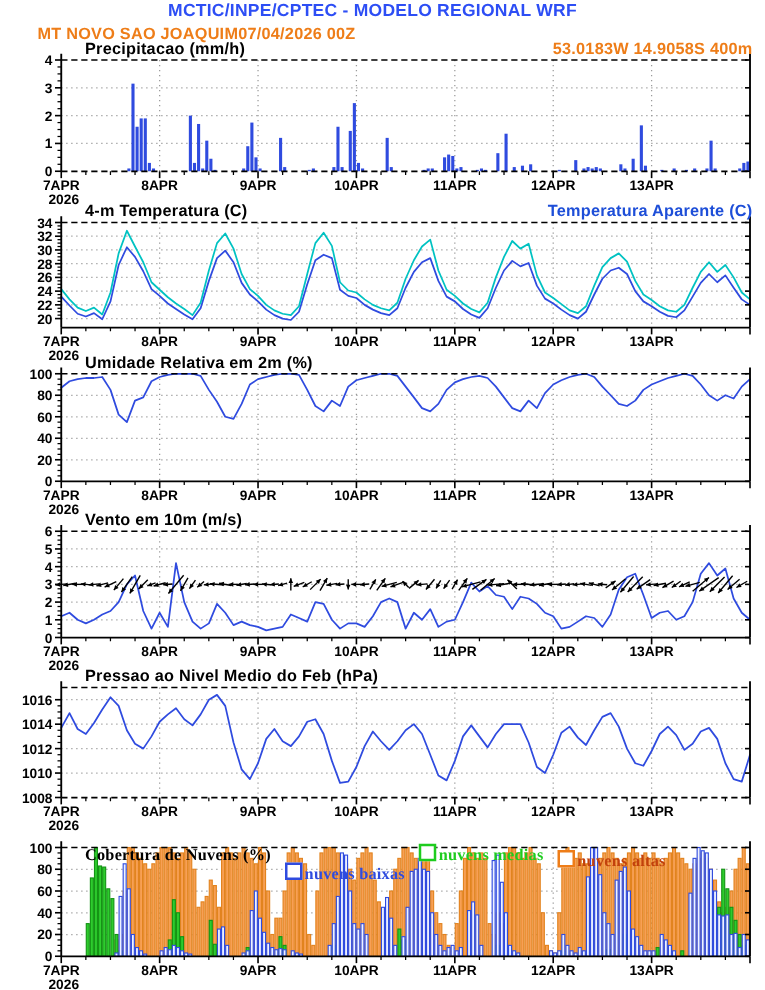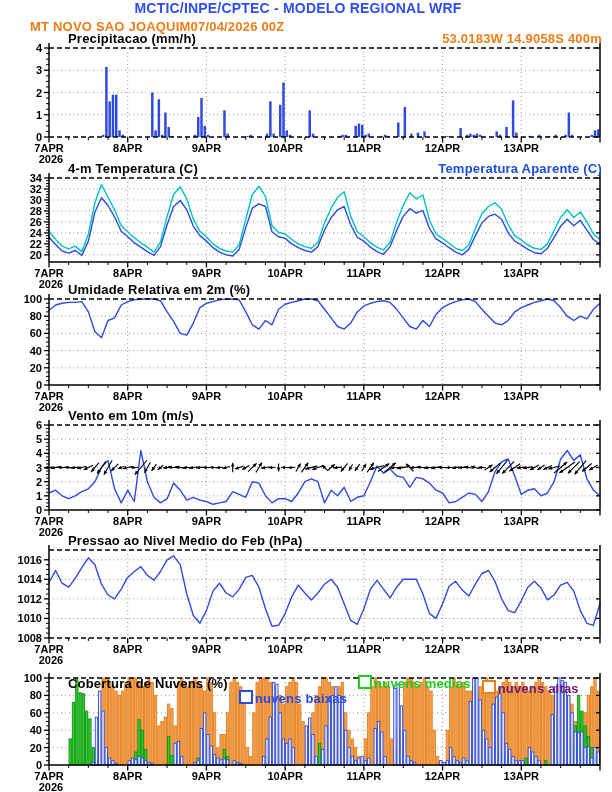--- a/index.html
+++ b/index.html
@@ -11,39 +11,39 @@
   .hdr1{left:0;top:3;width:540px;text-align:center;font-size:14px;color:#2d4ef5;margin-left:28px;}
   .hdr2{left:30px;top:19px;font-size:13px;color:#ee7d18;}
   .hdr2 .run{}
   .coords{right:10px;top:31px;font-size:13px;color:#ee7d18;text-align:right;}
   .ptitle{font-size:13px;color:#000;}
   .ptitle2{font-size:13px;color:#1d4ed8;}
   .legend-row{display:flex;align-items:center;gap:5px;}
   .sw{display:inline-block;width:10px;height:10px;border:2px solid #000;background:#fff;margin:0 2px 0 6px;vertical-align:-1px;}
   .lg-low{color:#2f4bdf;margin-top:30px;} .lg-low .sw{border-color:#2f4bdf;}
   .lg-mid{color:#1ecc1e;} .lg-mid .sw{border-color:#1ecc1e;}
-  .lg-high{color:#701a75;margin-top:10px;} .lg-high .sw{border-color:#ee7d18;}
+  .lg-high{color:#c2410c;margin-top:10px;} .lg-high .sw{border-color:#ee7d18;}
 </style>
 </head>
 <body>
 
 <div class="ovl hdr1">MCTIC/INPE/CPTEC - MODELO REGIONAL WRF</div>
 <div class="ovl hdr2">
   <span>MT NOVO SAO JOAQUIM</span><span class="run">07/04/2026 00Z</span>
 </div>
 <div class="ovl coords">53.0183W 14.9058S 400m</div>
 
 <div class="ovl ptitle" style="left:68px;top:31px;">Precipitacao (mm/h)</div>
 <div class="ovl ptitle" style="left:68px;top:161px;">4-m Temperatura (C)</div>
 <div class="ovl ptitle2" style="right:10px;top:161px;">Temperatura Aparente (C)</div>
 <div class="ovl ptitle" style="left:68px;top:282px;">Umidade Relativa em 2m (%)</div>
 <div class="ovl ptitle" style="left:68px;top:408px;">Vento em 10m (m/s)</div>
 <div class="ovl ptitle" style="left:68px;top:533px;">Pressao ao Nivel Medio do Feb (hPa)</div>
 
-<div class="ovl ptitle legend-row" style="left:68px;top:660px;">
+<div class="ovl ptitle legend-row" style="left:68px;top:660px;font-family:Liberation Serif, serif;">
   <span>Cobertura de Nuvens (%)</span>
   <span class="lg-low"><span class="sw" style="border-color: rgb(47, 75, 223);"></span><span>nuvens baixas</span></span>
   <span class="lg-mid"><span class="sw" style="border-color: rgb(30, 204, 30);"></span><span>nuvens medias</span></span>
   <span class="lg-high"><span class="sw" style="border-color: rgb(238, 125, 24);"></span><span>nuvens altas</span></span>
 </div>
 
 <svg id="chart-svg" width="612" height="792">
     <line x1="49" y1="114.75" x2="600" y2="114.75" stroke="#9a9a9a" stroke-width="1" stroke-dasharray="1 3"></line>
     <line x1="49" y1="92.5" x2="600" y2="92.5" stroke="#9a9a9a" stroke-width="1" stroke-dasharray="1 3"></line>
     <line x1="49" y1="70.25" x2="600" y2="70.25" stroke="#9a9a9a" stroke-width="1" stroke-dasharray="1 3"></line>

